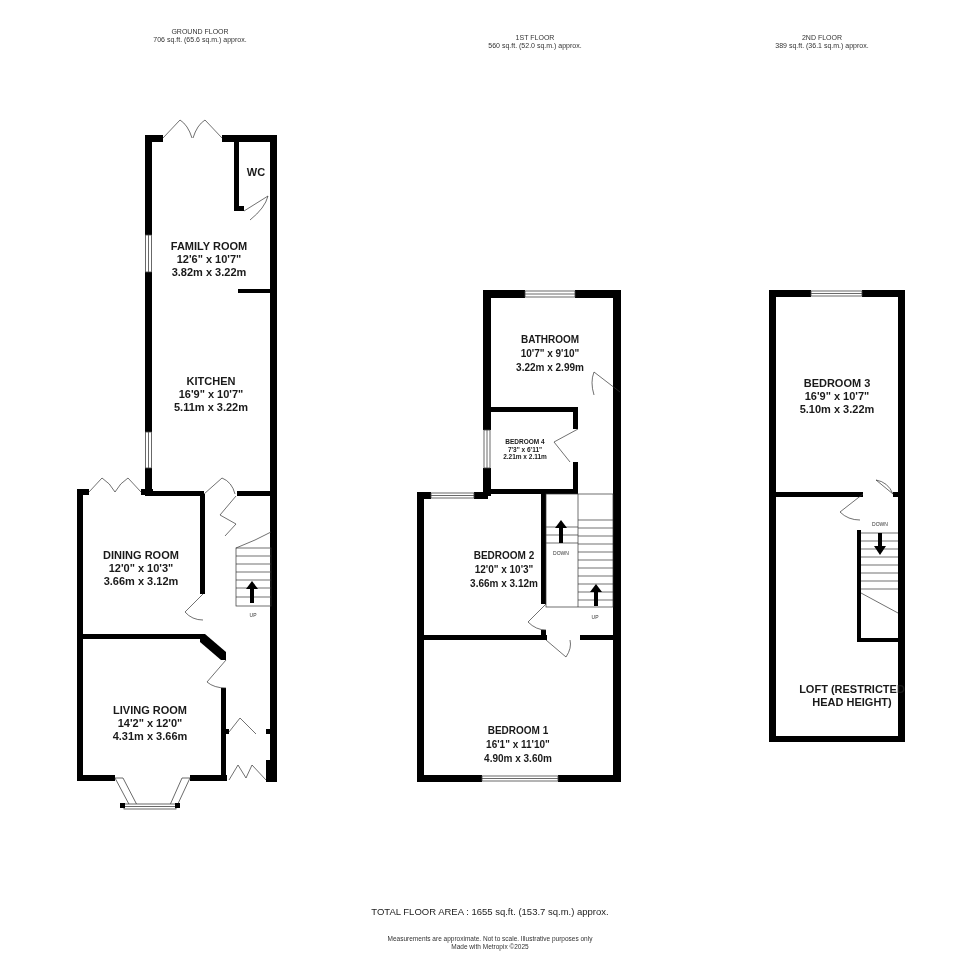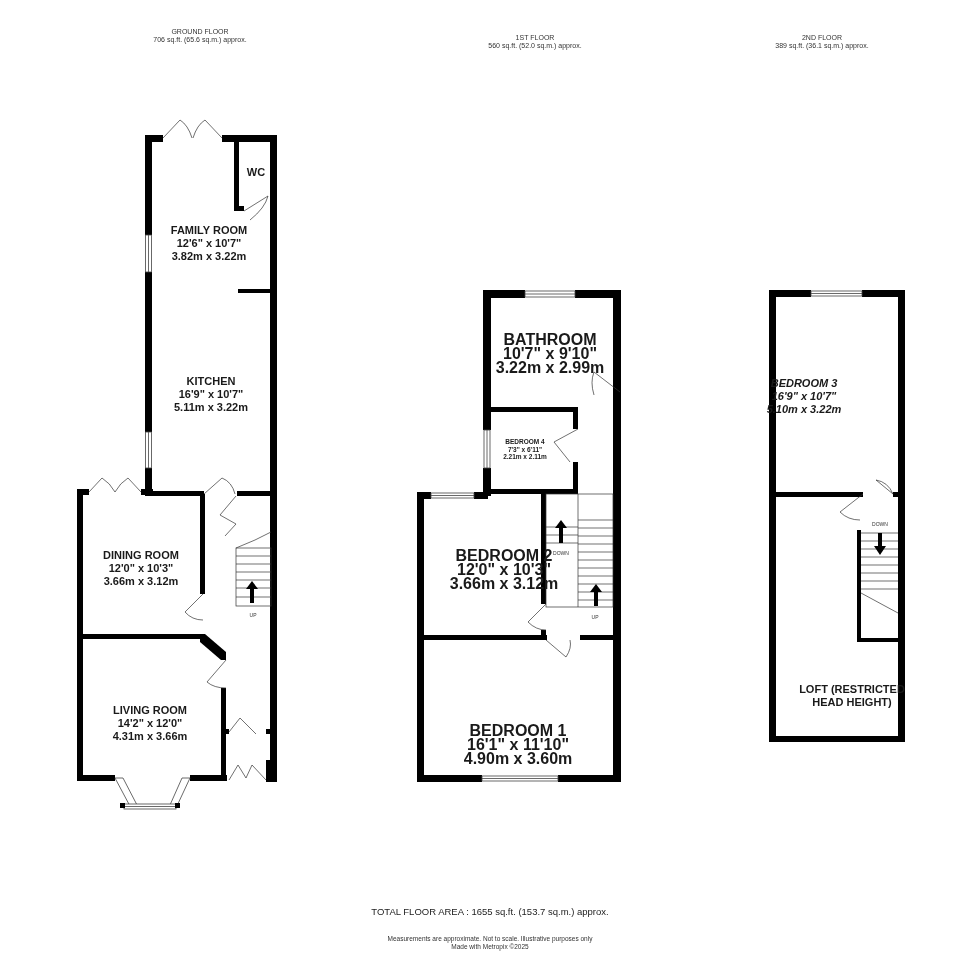--- a/index.html
+++ b/index.html
@@ -4,21 +4,21 @@
 <style>
   html, body { margin: 0; padding: 0; background: #ffffff; }
   body { width: 980px; height: 966px; position: relative; overflow: hidden;
          font-family: "Liberation Sans", "DejaVu Sans", sans-serif; color: #111; }
   .floor-header { position: absolute; text-align: center; font-size: 7px; line-height: 8px; color: #333; }
   .floor-header .fh-title { display: block; }
   .plan { position: absolute; left: 0; top: 0; width: 980px; height: 966px; }
   .room-label { position: absolute; text-align: center; font-weight: bold; color: #1a1a1a;
                 font-size: 11px; line-height: 13px; white-space: nowrap; transform: translateX(-50%); }
   .room-label.small { font-size: 6.5px; line-height: 7.5px; }
-  .room-label.big { font-size: 16px; line-height: 14px; }
+  .room-label.big { font-size: 10px; line-height: 14px; }
   .room-label span { display: block; text-align: center; }
   .stair-label { position: absolute; font-size: 5px; color: #333; transform: translateX(-50%); }
   .footer { position: absolute; left: 0; width: 980px; text-align: center; top: 906px; }
   .footer .total { font-size: 9.5px; color: #222; display: block; margin-bottom: 18px; }
   .footer .note { font-size: 6.5px; color: #333; display: block; line-height: 8px; }
 </style>
 </head>
 <body>
 
 <div class="floor-header" style="left:120px; top:28px; width:160px;">
@@ -202,21 +202,21 @@
     <rect x="594" y="591" width="4" height="15"></rect>
     <polygon points="590,592 596,584 602,592"></polygon>
     <rect x="878" y="533" width="4" height="14"></rect>
     <polygon points="874,546 880,555 886,546"></polygon>
   </g>
 </svg>
 
 <div class="room-label" style="left:256px; top:166px;">
   <span>WC</span>
 </div>
-<div class="room-label" style="left:209px; top:224px;">
+<div class="room-label" style="left:209px; top:240px;">
   <span>FAMILY ROOM</span>
   <span>12'6"  x 10'7"</span>
   <span>3.82m  x 3.22m</span>
 </div>
 <div class="room-label" style="left:211px; top:375px;">
   <span>KITCHEN</span>
   <span>16'9"  x 10'7"</span>
   <span>5.11m  x 3.22m</span>
 </div>
 <div class="room-label" style="left:141px; top:549px;">
@@ -247,21 +247,21 @@
   <span>3.66m  x 3.12m</span>
 </div>
 <div class="room-label big" style="left:518px; top:712px;margin-top:12px;">
   <span>BEDROOM 1</span>
   <span>16'1"  x 11'10"</span>
   <span>4.90m  x 3.60m</span>
 </div>
 <div class="stair-label" style="left:561px; top:550px;">DOWN</div>
 <div class="stair-label" style="left:595px; top:614px;">UP</div>
 
-<div class="room-label" style="left:804px; top:377px;font-style:italic;">
+<div class="room-label" style="left:837px; top:377px;">
   <span>BEDROOM 3</span>
   <span>16'9"  x 10'7"</span>
   <span>5.10m  x 3.22m</span>
 </div>
 <div class="room-label" style="left:852px; top:683px;">
   <span>LOFT (RESTRICTED</span>
   <span>HEAD HEIGHT)</span>
 </div>
 <div class="stair-label" style="left:880px; top:521px;">DOWN</div>
 

